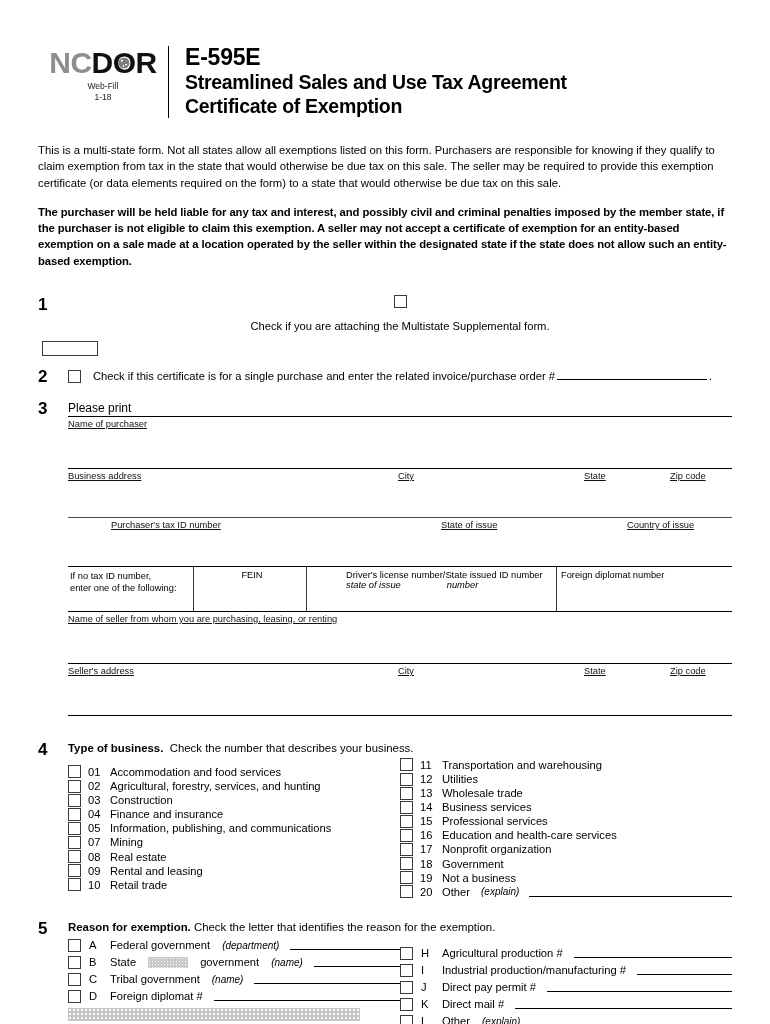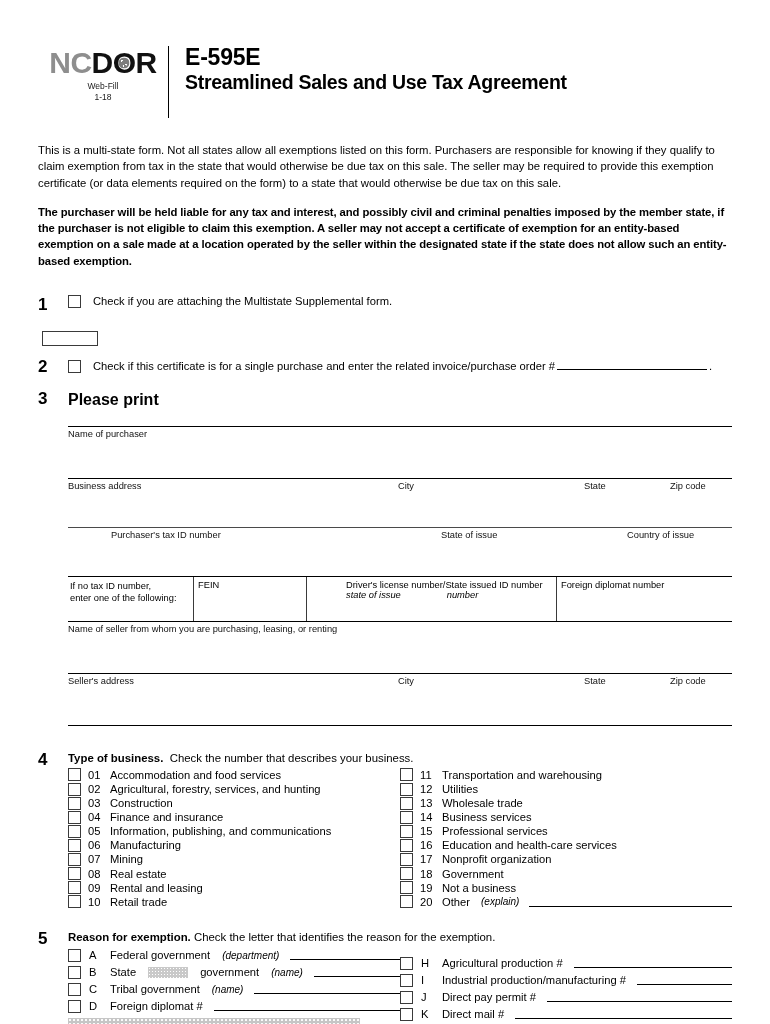--- a/index.html
+++ b/index.html
@@ -136,43 +136,44 @@
 
   .row-line {
     display: flex;
     align-items: center;
     gap: 12px;
     font-size: 11.2px;
   }
 
   
   .s12 { margin-top: 26px; }
-  .s1row { margin-bottom: 23px; }
+  .s1row { margin-bottom: 9px; flex-direction: column; }
   .s1row2 { margin-left: 0px; margin-bottom: 14px; }
   .dotline {
     display: inline-block;
     border-bottom: 1px solid #000;
     height: 9px;
     width: 150px;
     margin: 0 2px;
   }
 
   
   .s3 { margin-top: 18px; }
-  .pleaseprint { font-size: 16px; font-weight: bold; margin-bottom: 17px; }
+  .pleaseprint { font-size: 12px; font-weight: normal; margin-bottom: 1px; }
   .fieldrule {
     border-top: 1px solid #000;
     height: 0;
   }
   .fieldrule.thin { border-top: 1px solid #4a4a4a; }
   .caption-row {
     display: flex;
     font-size: 9.3px;
     padding-top: 2px;
     color: #111;
+    text-decoration: underline;
   }
   .fieldblock { height: 39px; }
   .fieldblock.short { height: 36px; }
 
   .c-name  { flex: 1; }
   .c-addr  { width: 330px; }
   .c-city  { width: 186px; }
   .c-state { width: 86px; }
   .c-zip   { flex: 1; }
   .c-tax   { width: 330px; padding-left: 43px; }
@@ -186,21 +187,21 @@
     height: 44px;
     font-size: 9.3px;
   }
   .idcell {
     padding: 3px 0 0 4px;
     box-sizing: border-box;
     position: relative;
   }
   .idcell + .idcell { border-left: 1px solid #3a3a3a; }
   .id-c1 { width: 125px; padding-left: 2px; line-height: 1.3; }
-  .id-c2 { width: 113px; }
+  .id-c2 { width: 113px; text-align: center; }
   .id-c3 { width: 250px; padding-left: 39px; }
   .id-c4 { flex: 1; }
   .idsub { font-style: italic; }
   .idsub .sp { display: inline-block; width: 46px; }
 
   
   .s4 { margin-top: 26px; }
   .sechead { font-size: 11.4px; margin-bottom: 4px; }
   .sechead b { font-weight: bold; }
   .twocol { display: flex; align-items: center; }
@@ -261,20 +262,21 @@
   <div class="header">
     <div class="logo-block">
       <div class="logo-word"><span class="logo-nc">NC</span><span class="logo-d">D</span><span class="logo-o"><span>O</span><span class="logo-o-dot"></span></span><span class="logo-d">R</span></div>
       <div class="logo-sub">Web-Fill</div>
       <div class="logo-sub" style="margin-top:0">1-18</div>
     </div>
     <div class="header-divider"></div>
     <div class="title-block">
       <div class="form-no">E-595E</div>
       <div class="form-title">Streamlined Sales and Use Tax Agreement</div>
+      <div class="form-title">Certificate of Exemption</div>
     </div>
   </div>
 
   <div class="content">
 
     <p class="intro">This is a multi-state form. Not all states allow all exemptions listed on this form. Purchasers are responsible for knowing if they qualify to claim exemption from tax in the state that would otherwise be due tax on this sale. The seller may be required to provide this exemption certificate (or data elements required on the form) to a state that would otherwise be due tax on this sale.</p>
     <p class="intro bold">The purchaser will be held liable for any tax and interest, and possibly civil and criminal penalties imposed by the member state, if the purchaser is not eligible to claim this exemption.  A seller may not accept a certificate of exemption for an entity-based exemption on a sale made at a location operated by the seller within the designated state if the state does not allow such an entity-based exemption.</p>
 
     <div class="sec s12">
       <div class="secnum" style="top:0">1</div>
@@ -388,25 +390,20 @@
                 <span class="optnum">04</span>
                 <span class="optlbl">Finance and insurance</span>
               </div>
               <div class="optrow">
                 <span class="cbox"></span>
                 <span class="optnum">05</span>
                 <span class="optlbl">Information, publishing, and communications</span>
               </div>
               <div class="optrow">
                 <span class="cbox"></span>
-                <span class="optnum">06</span>
-                <span class="optlbl">Manufacturing</span>
-              </div>
-              <div class="optrow">
-                <span class="cbox"></span>
                 <span class="optnum">07</span>
                 <span class="optlbl">Mining</span>
               </div>
               <div class="optrow">
                 <span class="cbox"></span>
                 <span class="optnum">08</span>
                 <span class="optlbl">Real estate</span>
               </div>
               <div class="optrow">
                 <span class="cbox"></span>

